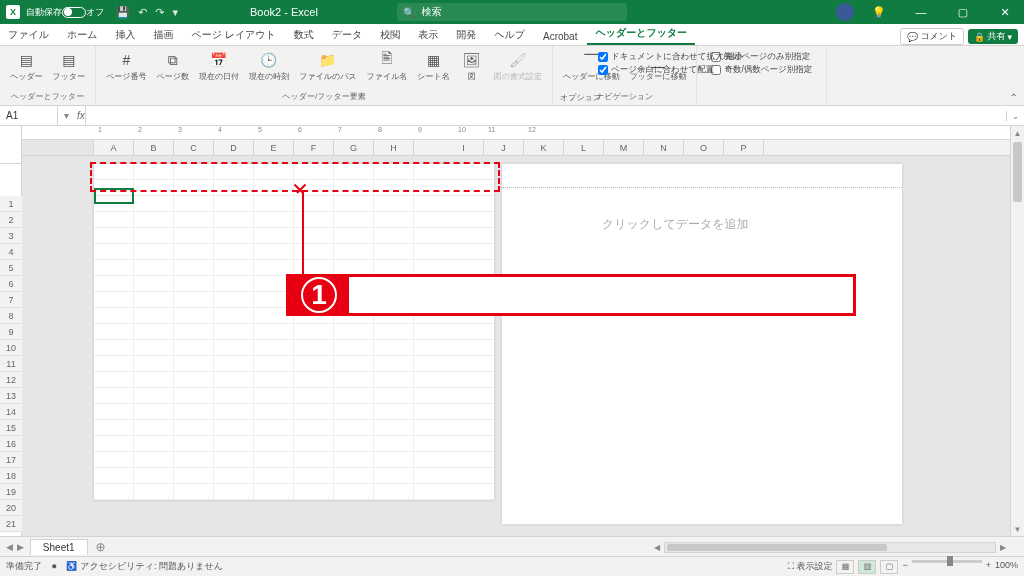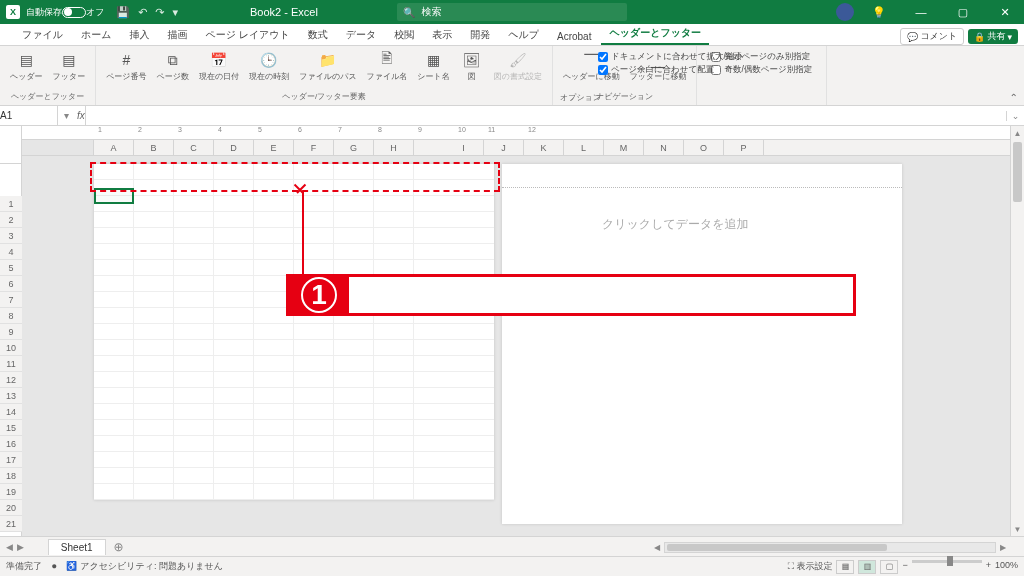--- a/index.html
+++ b/index.html
@@ -10,38 +10,38 @@
 .autosave{display:flex;align-items:center;gap:0;font-size:9px}
 .switch{width:24px;height:11px;border:1px solid #fff;border-radius:6px;position:relative}
 .switch::after{content:"";position:absolute;width:8px;height:8px;border-radius:50%;background:#fff;top:0.5px;left:1px}
 .qat{display:flex;gap:8px;margin-left:6px}
 .qat span{opacity:.85;font-size:11px}
 .search-wrap{position:absolute;left:50%;transform:translateX(-50%);width:230px;height:18px;background:#2a8a54;border-radius:2px;display:flex;align-items:center;padding:0 6px;color:#fff;font-size:10px;gap:6px}
 .tb-center-title{position:absolute;left:250px;top:0;height:24px;display:flex;align-items:center;color:#fff;font-size:11px}
 .tb-right{position:absolute;right:0;display:flex;align-items:center;gap:8px;padding-right:2px}
 .tb-right .i{width:34px;height:24px;display:flex;align-items:center;justify-content:center;font-size:11px}
 .avatar{width:18px;height:18px;border-radius:50%;background:#3b5998}
-.tabs{height:22px;background:#fff;border-bottom:1px solid #d4d4d4;display:flex;align-items:flex-end;padding-left:14px;gap:2px}
+.tabs{height:22px;background:#fff;border-bottom:1px solid #d4d4d4;display:flex;align-items:flex-end;padding-left:0;gap:2px}
 .tab{padding:3px 8px;font-size:10px;color:#444;cursor:pointer}
 .tab.active{color:#107c41;border-bottom:2px solid #107c41;font-weight:600}
 .tabs-right{margin-left:auto;display:flex;align-items:center;gap:4px;padding-right:6px}
 .pill{border:1px solid #ccc;border-radius:3px;padding:1px 6px;font-size:9px;display:flex;align-items:center;gap:2px}
 .share{background:#107c41;color:#fff;border:none}
 .ribbon{height:60px;background:#f3f2f1;border-bottom:1px solid #d4d4d4;display:flex;position:relative}
 .group{display:flex;flex-direction:column;align-items:center;padding:3px 6px;border-right:1px solid #e1e1e1;height:100%}
 .group-btns{display:flex;gap:2px;flex:1}
 .btn{display:flex;flex-direction:column;align-items:center;justify-content:flex-start;padding:2px 4px;gap:2px;font-size:8px;color:#555;min-width:32px}
 .btn .ic{width:18px;height:18px;display:flex;align-items:center;justify-content:center;font-size:14px;color:#555}
 .group-label{font-size:8px;color:#666;padding-top:1px}
 .opts{display:flex;flex-direction:column;gap:1px;padding:2px 8px;font-size:8.5px;color:#444}
 .chk{display:flex;align-items:center;gap:3px}
 .chk input{width:10px;height:10px}
 .ribbon-collapse{position:absolute;right:6px;bottom:2px;font-size:10px;color:#666}
 .namebox-row{height:20px;background:#fff;border-bottom:1px solid #d4d4d4;display:flex;align-items:center}
-.namebox{width:58px;height:100%;border-right:1px solid #d4d4d4;font-size:10px;display:flex;align-items:center}
+.namebox{width:58px;height:100%;border-right:1px solid #d4d4d4;padding-left:6px;font-size:10px;display:flex;align-items:center}
 .fx-btns{display:flex;gap:4px;padding:0 6px;color:#888;font-size:10px}
 .fxlabel{font-style:italic;font-size:10px;color:#666;margin-left:2px}
 .formula-bar{flex:1;height:100%;border-left:1px solid #d4d4d4}
 .expand-fbar{width:18px;border-left:1px solid #d4d4d4;display:flex;align-items:center;justify-content:center;font-size:9px;color:#888}
 .sheet-area{height:410px;background:#e6e6e6;display:flex;position:relative}
 .left-gutter{width:22px;background:#fff;border-right:1px solid #d4d4d4}
 .corner{height:38px;border-bottom:1px solid #d4d4d4}
 .rownum{height:16px;border-bottom:1px solid #e1e1e1;font-size:9px;color:#666;display:flex;align-items:center;justify-content:center;background:#f3f2f1}
 .main-canvas{flex:1;background:#e6e6e6;position:relative;overflow:hidden}
 .ruler{height:14px;background:#fff;border-bottom:1px solid #d4d4d4;position:relative;font-size:7px;color:#888}
@@ -66,21 +66,21 @@
 .callout{position:absolute;background:#fff;border:3px solid #e60012;display:flex;align-items:stretch}
 .callout-num{width:60px;background:#e60012;color:#fff;display:flex;align-items:center;justify-content:center;font-size:28px;font-weight:bold}
 .callout-num .circ{width:36px;height:36px;border:2px solid #fff;border-radius:50%;display:flex;align-items:center;justify-content:center}
 .callout-txt{padding:8px 14px;font-size:22px;color:#111;line-height:1.4;font-weight:600}
 .vscroll{width:14px;background:#f3f2f1;border-left:1px solid #d4d4d4;display:flex;flex-direction:column}
 .vscroll .arr{height:14px;display:flex;align-items:center;justify-content:center;font-size:8px;color:#888}
 .vscroll .track{flex:1;position:relative}
 .vscroll .thumb{position:absolute;top:2px;left:2px;right:2px;height:60px;background:#c8c8c8;border-radius:2px}
 .sheet-tabs{height:20px;background:#f3f2f1;border-top:1px solid #d4d4d4;display:flex;align-items:center;position:relative}
 .stab-nav{display:flex;gap:4px;padding:0 6px;color:#888;font-size:9px}
-.stab{background:#fff;border:1px solid #d4d4d4;border-bottom:none;padding:2px 12px;font-size:10px;margin-left:18px}
+.stab{background:#fff;border:1px solid #d4d4d4;border-bottom:none;padding:2px 12px;font-size:10px;margin-left:0}
 .add-sheet{width:18px;height:18px;display:flex;align-items:center;justify-content:center;font-size:12px;color:#888;margin-left:4px}
 .hscroll{position:absolute;right:14px;height:14px;width:360px;top:3px;display:flex;align-items:center}
 .hscroll .arr{width:14px;display:flex;align-items:center;justify-content:center;font-size:8px;color:#888}
 .hscroll .track{flex:1;height:11px;background:#e8e8e8;position:relative;border:1px solid #d4d4d4}
 .hscroll .thumb{position:absolute;left:2px;top:1px;bottom:1px;width:220px;background:#c8c8c8;border-radius:2px}
 .status{height:20px;background:#f3f2f1;border-top:1px solid #d4d4d4;display:flex;align-items:center;font-size:9px;color:#555;padding:0 6px}
 .status .right{margin-left:auto;display:flex;align-items:flex-start;gap:4px}
 .viewbtn{width:18px;height:14px;border:1px solid #ccc;display:flex;align-items:center;justify-content:center;font-size:8px;color:#666}
 .zoom-slider{width:70px;height:3px;background:#ccc;position:relative}
 .zoom-slider::after{content:"";position:absolute;width:6px;height:10px;background:#888;top:-4px;left:50%}

